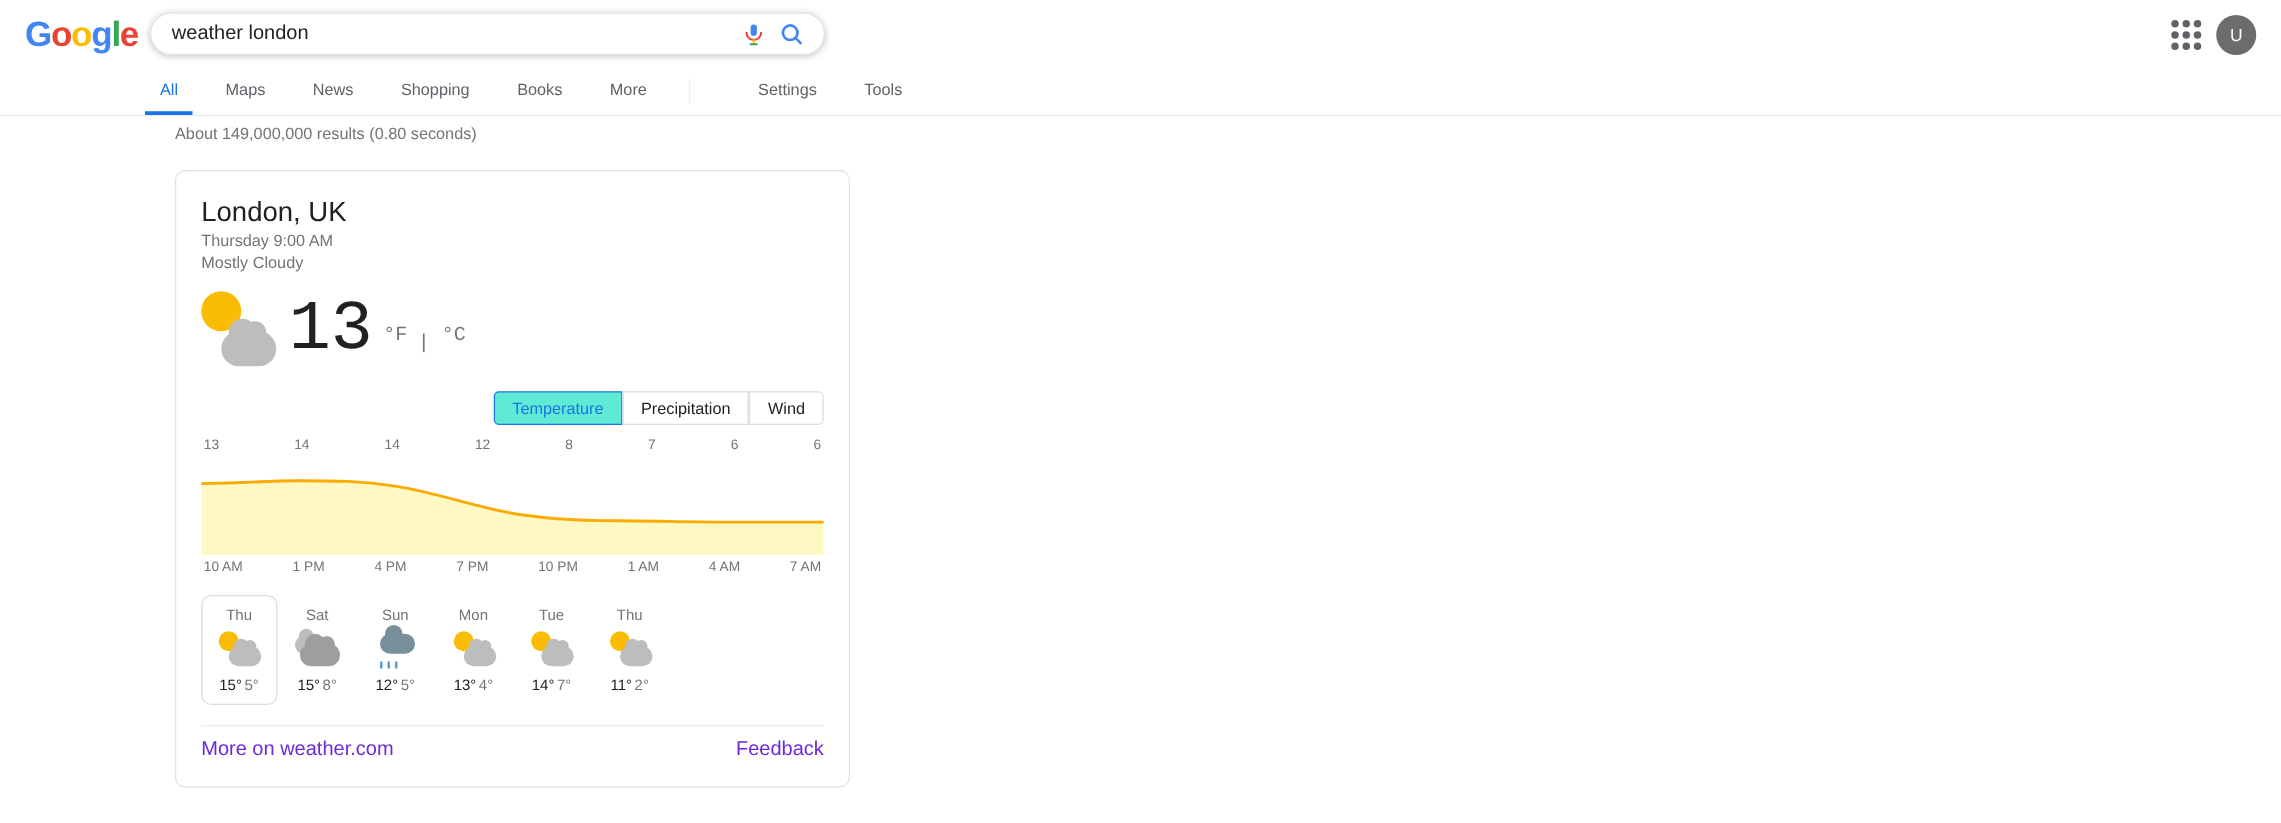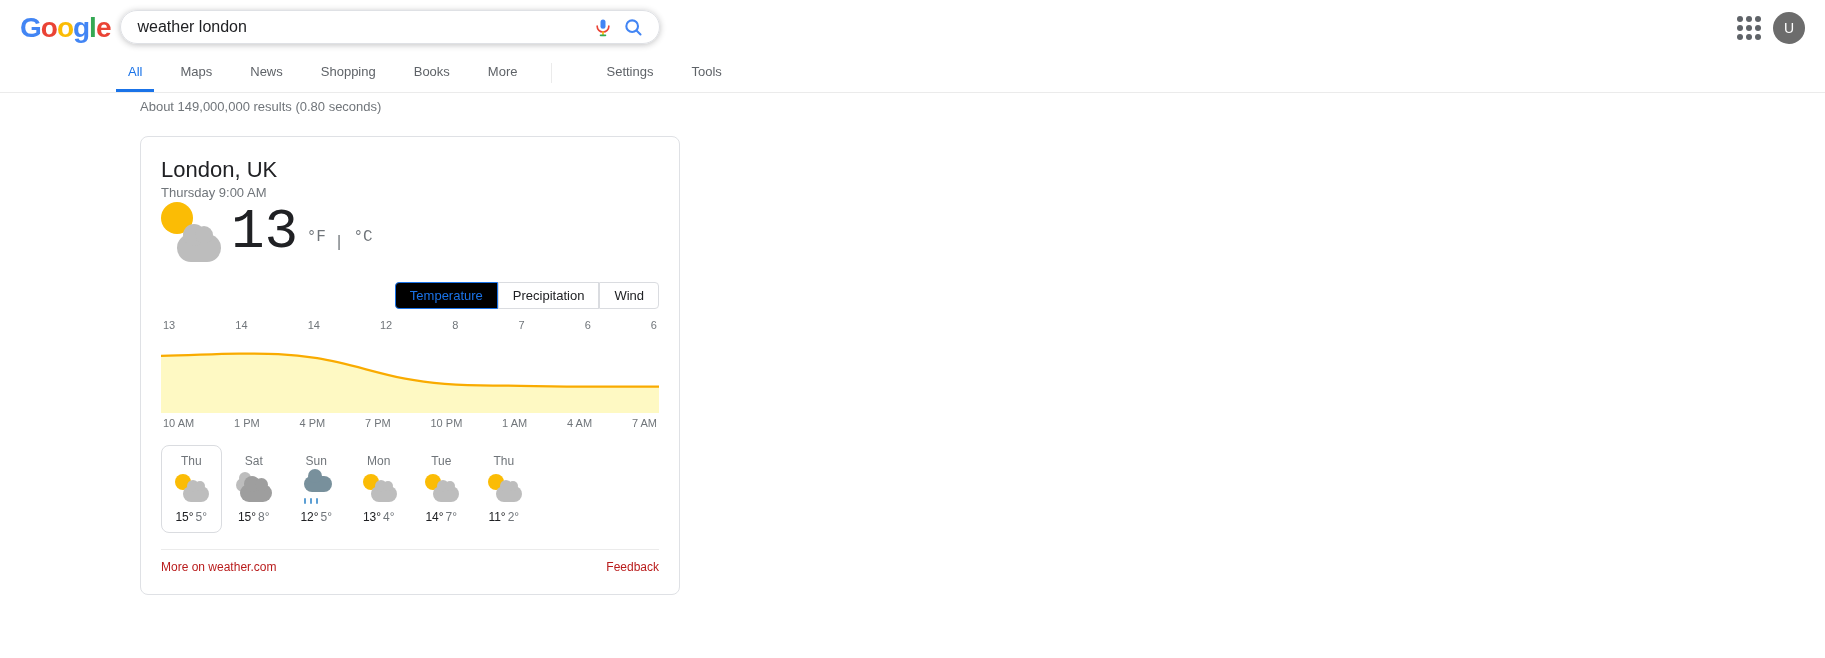--- a/index.html
+++ b/index.html
@@ -55,21 +55,21 @@
     .temp-unit { font-size: 16px; color: #70757a; vertical-align: super; }
     .temp-separator { font-size: 16px; color: #70757a; }
 
     .weather-details { font-size: 13px; color: #202124; line-height: 1.8; }
 
     
     .chart-tabs { display: flex; justify-content: flex-end; margin-bottom: 10px; gap: 0; }
     .chart-tab { padding: 5px 14px; border: 1px solid #dadce0; background: #fff; color: #202124; font-size: 13px; cursor: pointer; }
     .chart-tab:first-child { border-radius: 4px 0 0 4px; }
     .chart-tab:last-child { border-radius: 0 4px 4px 0; }
-    .chart-tab.active { background: #000000; color: #1a73e8; border-color: #1a73e8; }
+    .chart-tab.active { background: #5eead4; color: #1a73e8; border-color: #1a73e8; }
 
     
     .chart-container { position: relative; height: 80px; margin-bottom: 4px; }
     .chart-svg { width: 100%; height: 100%; }
 
     
     .time-labels { display: flex; justify-content: space-between; font-size: 11px; color: #70757a; margin-bottom: 16px; padding: 0 2px; }
 
     
     .forecast-grid { display: grid; grid-template-columns: repeat(8, 1fr); gap: 2px; }
@@ -95,21 +95,21 @@
     .icon-cloud-sm2::before { content: ''; position: absolute; width: 12px; height: 12px; background: #bdbdbd; border-radius: 50%; top: -6px; left: 3px; }
 
     .icon-rain { position: relative; display: inline-block; width: 36px; height: 30px; }
     .icon-rain-cloud { width: 28px; height: 16px; background: #78909c; border-radius: 8px; position: absolute; top: 2px; right: 2px; }
     .icon-rain-cloud::before { content: ''; position: absolute; width: 14px; height: 14px; background: #78909c; border-radius: 50%; top: -7px; left: 4px; }
     .icon-rain-drops { position: absolute; bottom: 0; left: 6px; display: flex; gap: 4px; }
     .rain-drop { width: 2px; height: 6px; background: #5c9fd4; border-radius: 1px; }
 
     
     .weather-footer { display: flex; justify-content: space-between; margin-top: 16px; border-top: 1px solid #ebebeb; padding-top: 10px; }
-    .weather-footer-link { font-size: 12px; color: #b91c1c; cursor: pointer; }
+    .weather-footer-link { font-size: 16px; color: #6d28d9; cursor: pointer; }
 
     
     .chart-labels { display: flex; justify-content: space-between; font-size: 11px; color: #70757a; padding: 0 2px; margin-bottom: 2px; }
   </style>
 </head>
 <body>
 
 <div class="header">
   <div class="google-logo">
     <span class="logo-g">G</span><span class="logo-o1">o</span><span class="logo-o2">o</span><span class="logo-g2">g</span><span class="logo-l">l</span><span class="logo-e">e</span>
@@ -159,20 +159,21 @@
   <div class="nav-separator"></div>
   <a class="nav-tab nav-right">Settings</a>
   <a class="nav-tab">Tools</a>
 </div>
 
 <div class="results-info">About 149,000,000 results (0.80 seconds)</div>
 
 <div class="weather-card">
   <div class="weather-location">London, UK</div>
   <div class="weather-time">Thursday 9:00 AM</div>
+  <div class="weather-desc">Mostly Cloudy</div>
 
   <div class="weather-main">
     <div class="weather-left">
       <div class="weather-icon-large">
         <div class="sun-part"></div>
         <div class="cloud-part"></div>
       </div>
       <div>
         <span class="weather-temp">13</span>
         <span class="temp-unit">°F</span>

